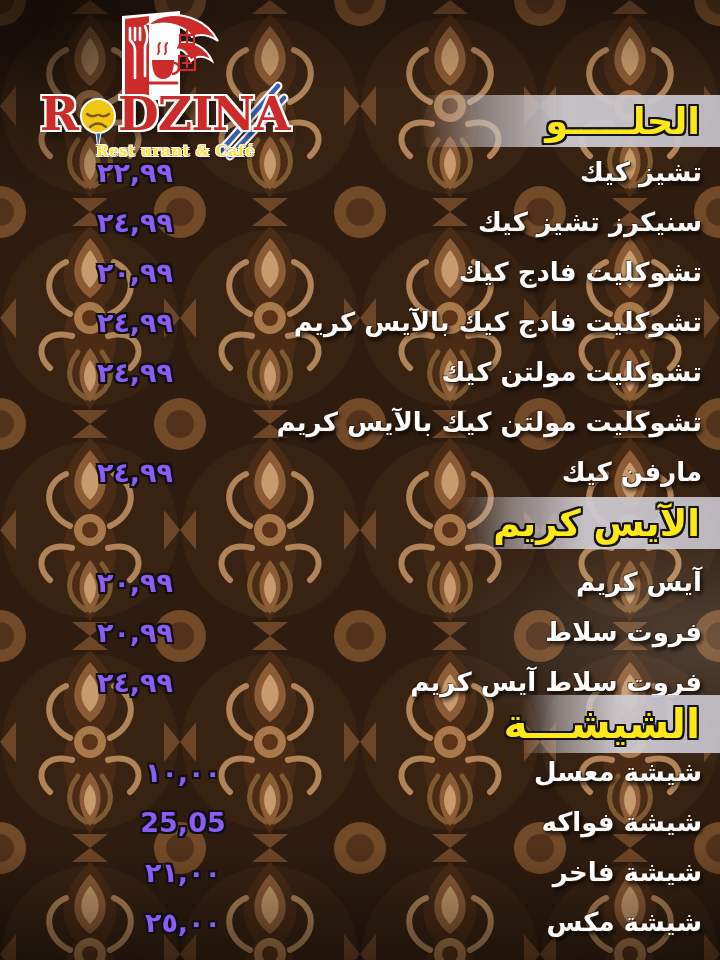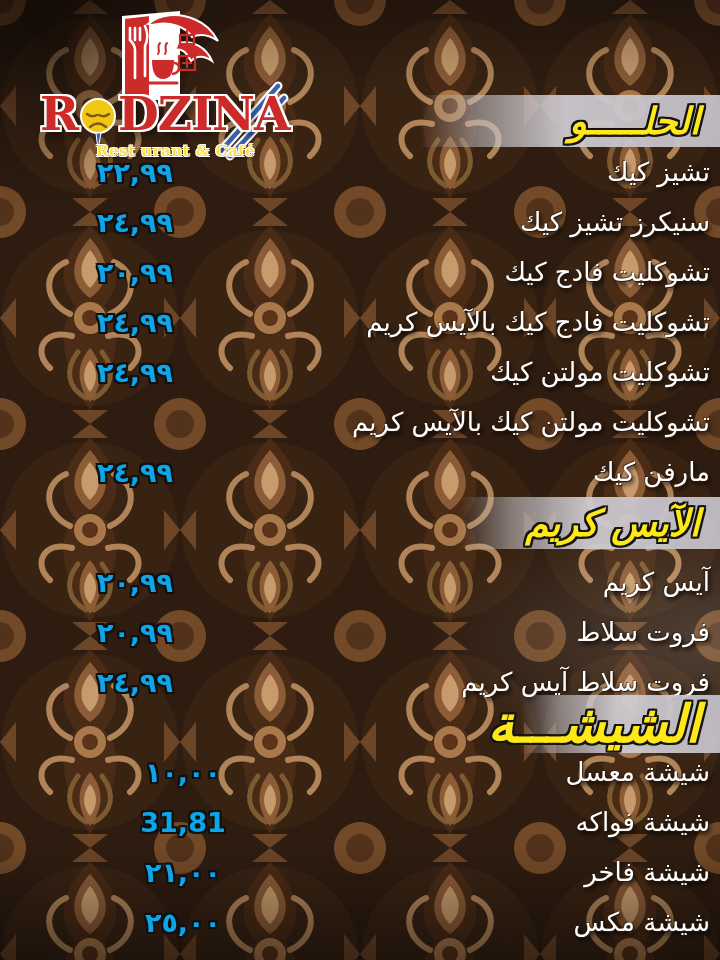--- a/index.html
+++ b/index.html
@@ -23,38 +23,38 @@
   .brand .face-wrap{width:38px;height:38px;margin:0 1px;position:relative;top:2px;}
   .subtitle{position:absolute;left:66px;top:136px;font-family:"DejaVu Serif",serif;
             font-weight:bold;font-size:15px;color:#fde047;letter-spacing:.5px;white-space:nowrap;
             text-shadow:-1px -1px 0 #fff,1px -1px 0 #fff,-1px 1px 0 #fff,1px 1px 0 #fff,
                         2px 3px 3px rgba(0,0,0,.5);}
   .chopsticks{position:absolute;left:182px;top:72px;}
   
   .menu-sections{position:absolute;top:95px;left:0;right:0;}
   .band{position:relative;margin-left:auto;height:52px;
         background:linear-gradient(to right, rgba(198,195,200,0) 0%,
-                   rgba(200,197,203,.55) 20%, rgba(207,204,210,.93) 48%, rgba(194,191,198,.95) 100%);font-style:italic;}
+                   rgba(200,197,203,.55) 20%, rgba(207,204,210,.93) 48%, rgba(194,191,198,.95) 100%);}
   .band-0{width:300px;}
   .band-1{width:260px;}
   .band-2{width:200px;height:58px;margin-top:-12px;}
   .band-title{position:absolute;right:20px;top:50%;transform:translateY(-50%);
         direction:rtl;font-weight:bold;font-size:37px;color:#ffe818;white-space:nowrap;
         text-shadow:-2px -2px 0 #141414,2px -2px 0 #141414,-2px 2px 0 #141414,2px 2px 0 #141414,
                     -2px 0 0 #141414,2px 0 0 #141414,0 -2px 0 #141414,0 2px 0 #141414;}
-  .band-2 .band-title{font-size:52px;}
+  .band-2 .band-title{font-size:41px;}
   .sec-1 .rows{margin-top:8px;}
   .sec-2 .rows{margin-top:-6px;padding-left:48px;}
   .row{position:relative;height:50px;}
   .price{position:absolute;left:70px;width:130px;top:50%;transform:translateY(-50%);
-        text-align:center;font-weight:bold;font-size:27px;color:#0ea5e9;
+        text-align:center;font-weight:bold;font-size:27px;color:#8b5cf6;
         text-shadow:-2px -2px 0 #101010,2px -2px 0 #101010,-2px 2px 0 #101010,2px 2px 0 #101010,
                     -2px 0 0 #101010,2px 0 0 #101010,0 -2px 0 #101010,0 2px 0 #101010;}
-  .name{position:absolute;right:10px;top:50%;transform:translateY(-50%);
-        direction:rtl;font-weight:normal;font-size:26px;color:#ffffff;white-space:nowrap;
+  .name{position:absolute;right:18px;top:50%;transform:translateY(-50%);
+        direction:rtl;font-weight:bold;font-size:26px;color:#ffffff;white-space:nowrap;
         text-shadow:1px 1px 0 rgba(45,25,12,.95),-1px -1px 0 rgba(45,25,12,.55),
                     2px 3px 4px rgba(0,0,0,.85);}
 </style>
 </head>
 <body>
 
 <div class="page">
 
   <svg class="bg-svg" width="720" height="960" viewBox="0 0 720 960" aria-hidden="true">
     <defs>
@@ -226,21 +226,21 @@
       <div class="section sec-2">
     <div class="band band-2">
       <span class="band-title">الشيشـــة</span>
     </div>
     <div class="rows">
           <div class="row">
     <span class="price">١٠,٠٠</span>
     <span class="name">شيشة معسل</span>
   </div>
           <div class="row">
-    <span class="price">31,81</span>
+    <span class="price">25,05</span>
     <span class="name">شيشة فواكه</span>
   </div>
           <div class="row">
     <span class="price">٢١,٠٠</span>
     <span class="name">شيشة فاخر</span>
   </div>
           <div class="row">
     <span class="price">٢٥,٠٠</span>
     <span class="name">شيشة مكس</span>
   </div>

